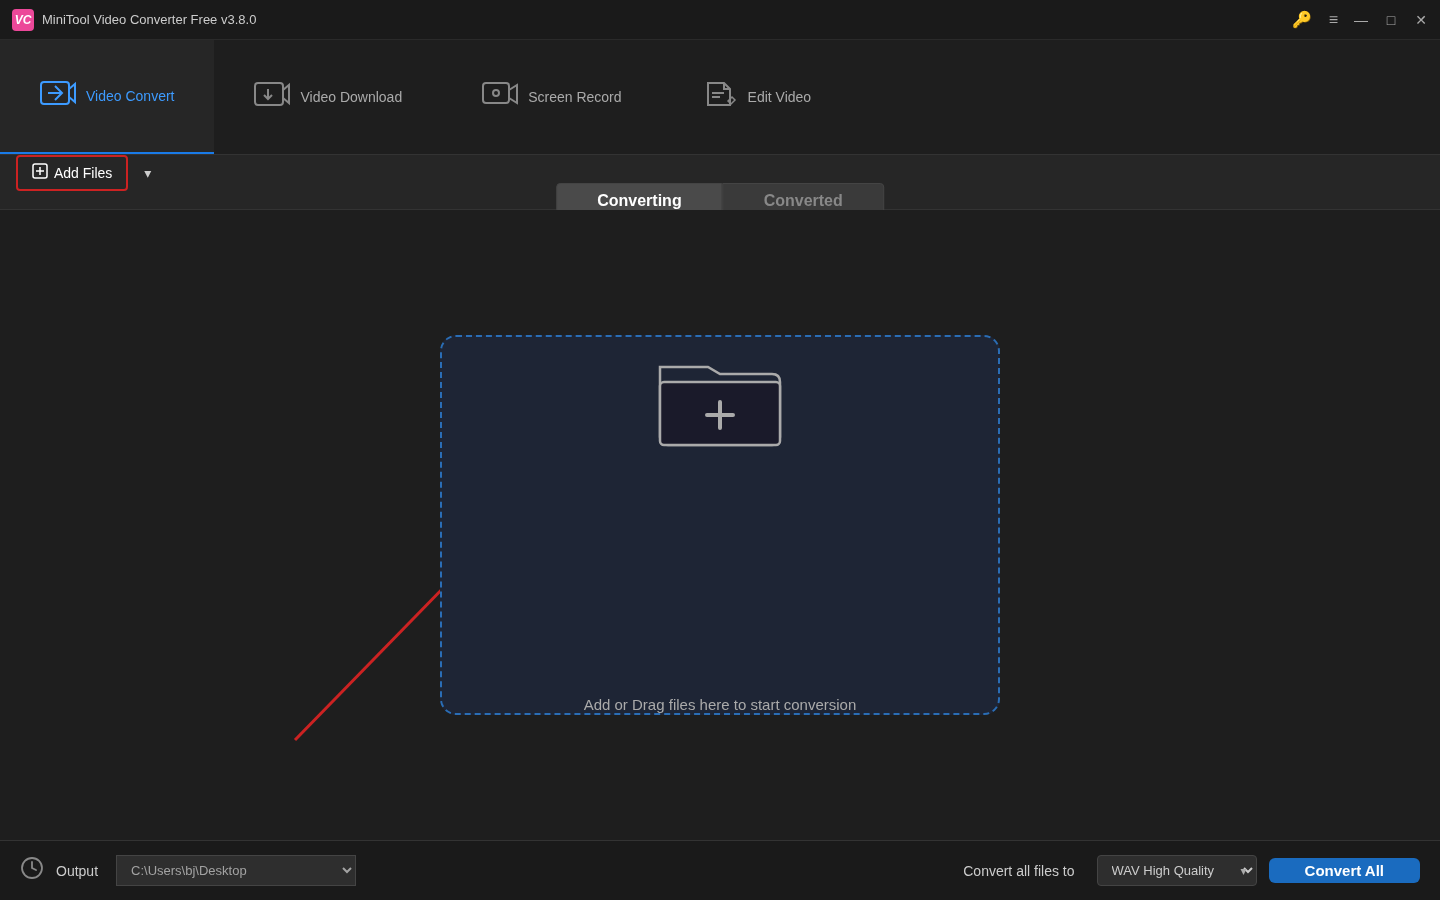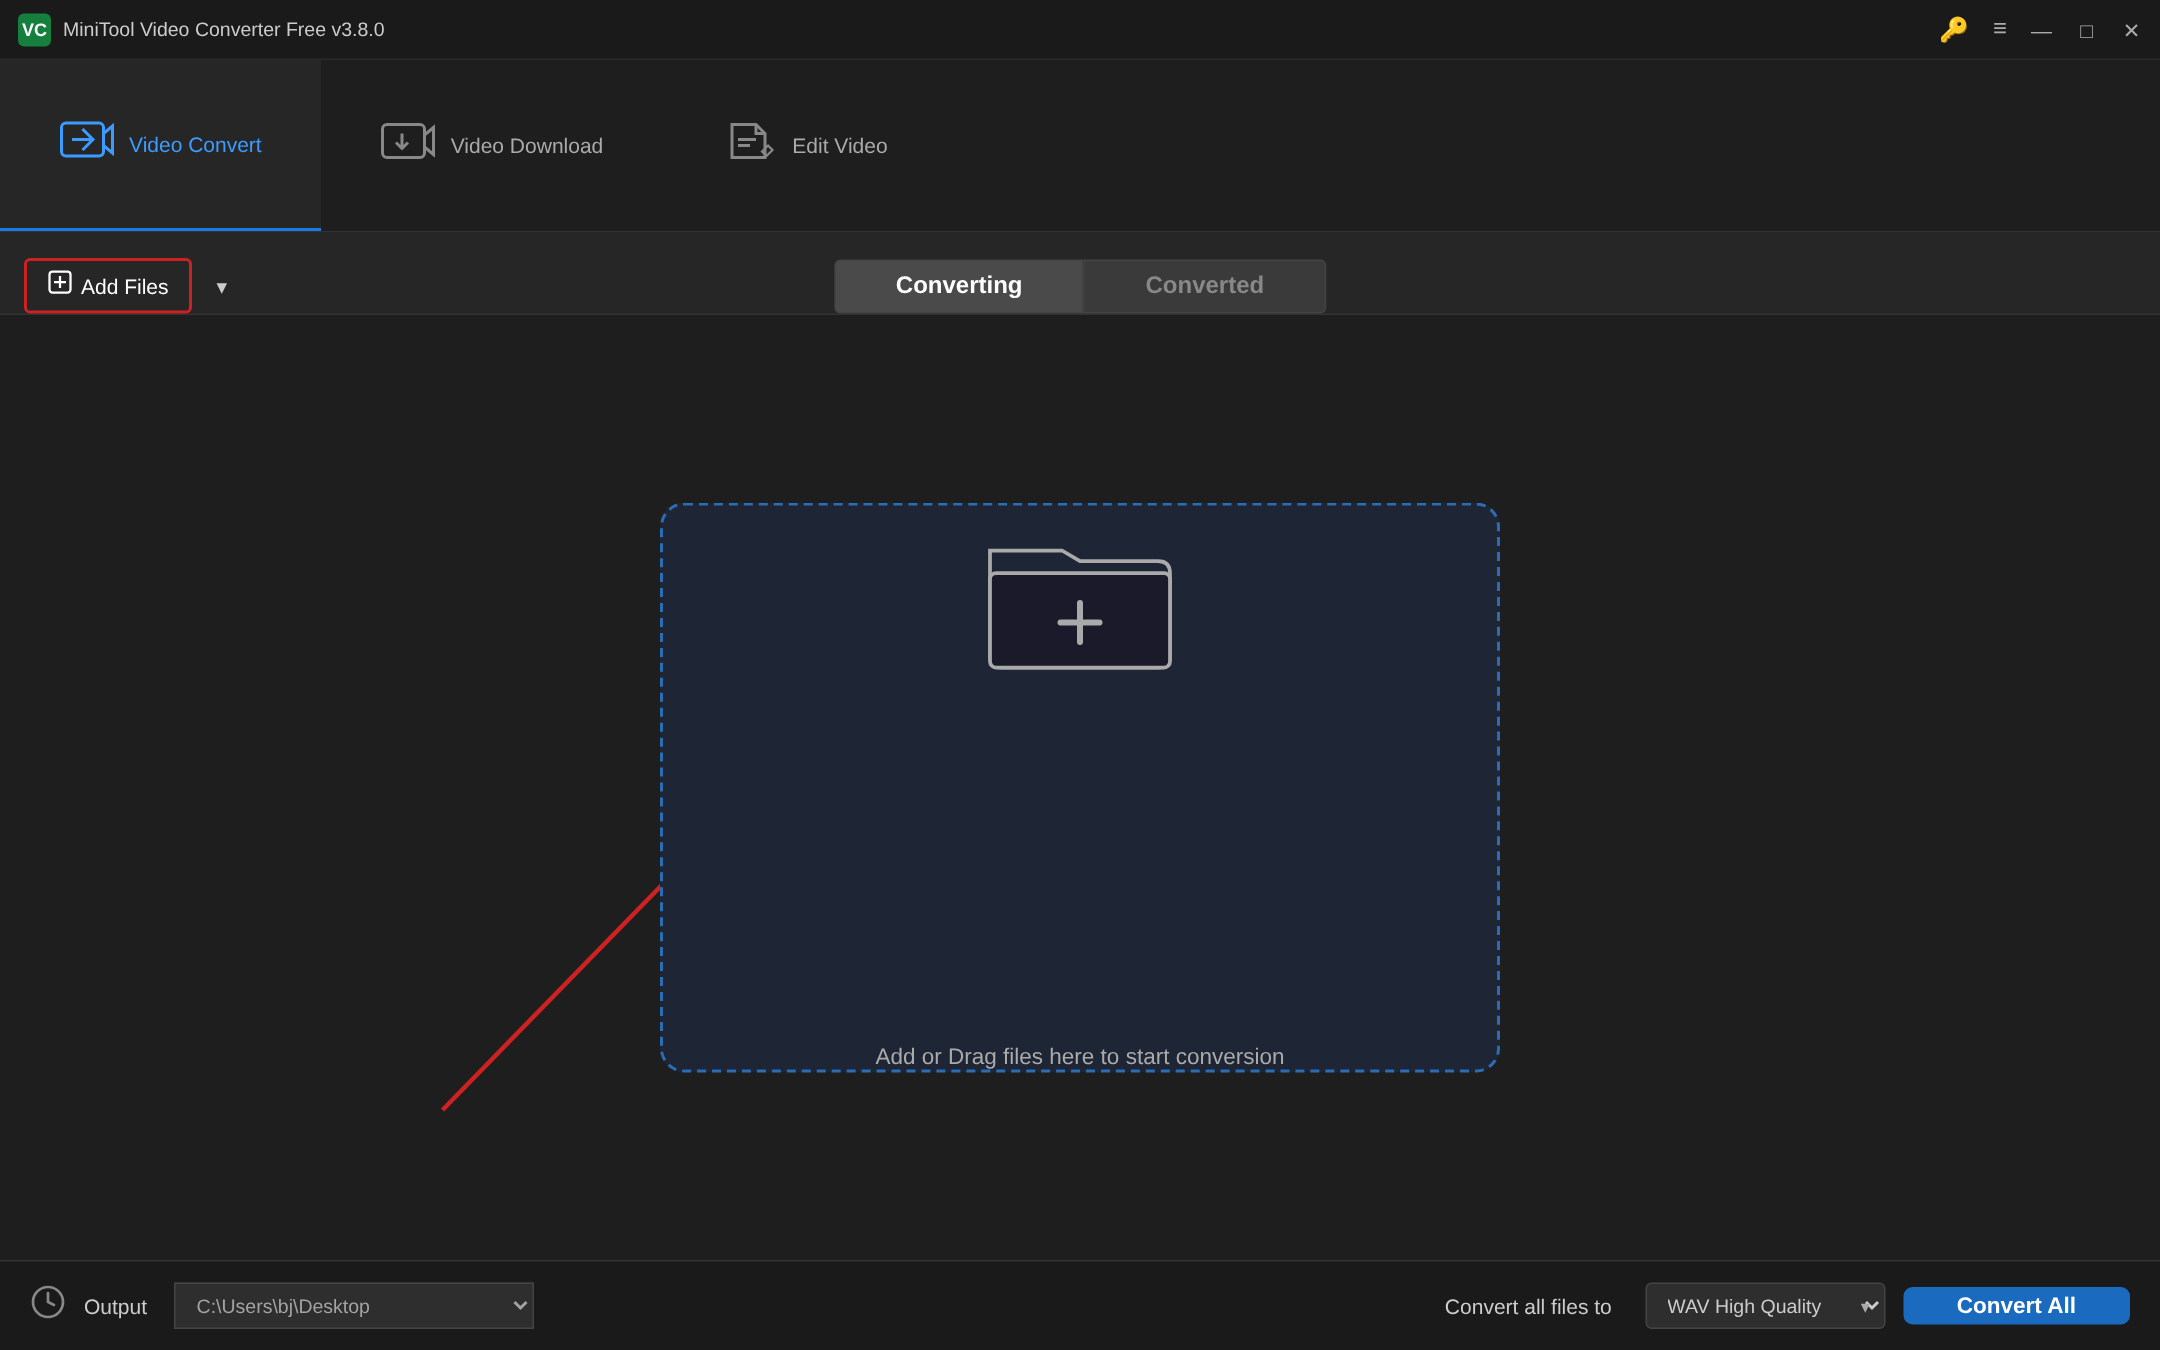--- a/index.html
+++ b/index.html
@@ -24,28 +24,29 @@
       border-bottom: 1px solid #2a2a2a;
     }
     #titlebar-left {
       display: flex;
       align-items: center;
       gap: 8px;
     }
     .app-logo {
       width: 22px;
       height: 22px;
-      background: #15803d;
+      background: #ec4899;
       border-radius: 4px;
       display: flex;
       align-items: center;
       justify-content: center;
       font-size: 12px;
       font-weight: bold;
       color: white;
+      font-style: italic;
     }
     .app-title {
       font-size: 13px;
       color: #ccc;
     }
     #titlebar-right {
       display: flex;
       align-items: center;
       gap: 16px;
     }
@@ -255,21 +256,21 @@
       font-size: 15px;
       font-weight: 600;
       cursor: pointer;
       margin-left: 10px;
     }
 
     
     #toolbar-wrapper {
       position: relative;
       display: flex;
-      align-items: flex-end;
+      align-items: flex-start;
       height: 55px;
       background: #262626;
       border-bottom: 1px solid #333;
       padding: 0 16px;
     }
   </style>
 </head>
 <body>
 
 <div id="titlebar">
@@ -303,20 +304,30 @@
     <span class="tab-icon">
       <svg width="36" height="30" viewBox="0 0 36 30" fill="none">
         <rect x="1" y="4" width="28" height="22" rx="3" stroke="#888" stroke-width="2" fill="none"></rect>
         <path d="M29 11l6-5v18l-6-5" stroke="#888" stroke-width="2" fill="none"></path>
         <path d="M14 10v10M10 16l4 4 4-4" stroke="#888" stroke-width="2"></path>
       </svg>
     </span>
     <span class="tab-label">Video Download</span>
   </div>
 
+  <div class="nav-tab">
+    <span class="tab-icon">
+      <svg width="36" height="30" viewBox="0 0 36 30" fill="none">
+        <rect x="1" y="4" width="26" height="20" rx="3" stroke="#888" stroke-width="2" fill="none"></rect>
+        <path d="M27 11l8-5v18l-8-5" stroke="#888" stroke-width="2" fill="none"></path>
+        <circle cx="14" cy="14" r="3" stroke="#888" stroke-width="2" fill="none"></circle>
+      </svg>
+    </span>
+    <span class="tab-label">Screen Record</span>
+  </div>
 
   <div class="nav-tab">
     <span class="tab-icon">
       <svg width="36" height="30" viewBox="0 0 36 30" fill="none">
         <path d="M6 4h16l6 6v16H6z" stroke="#888" stroke-width="2" fill="none"></path>
         <path d="M22 4v6h6" stroke="#888" stroke-width="2" fill="none"></path>
         <path d="M10 14h12M10 18h8" stroke="#888" stroke-width="2"></path>
         <path d="M26 22l4-4 3 3-4 4z" stroke="#888" stroke-width="1.5" fill="none"></path>
       </svg>
     </span>

